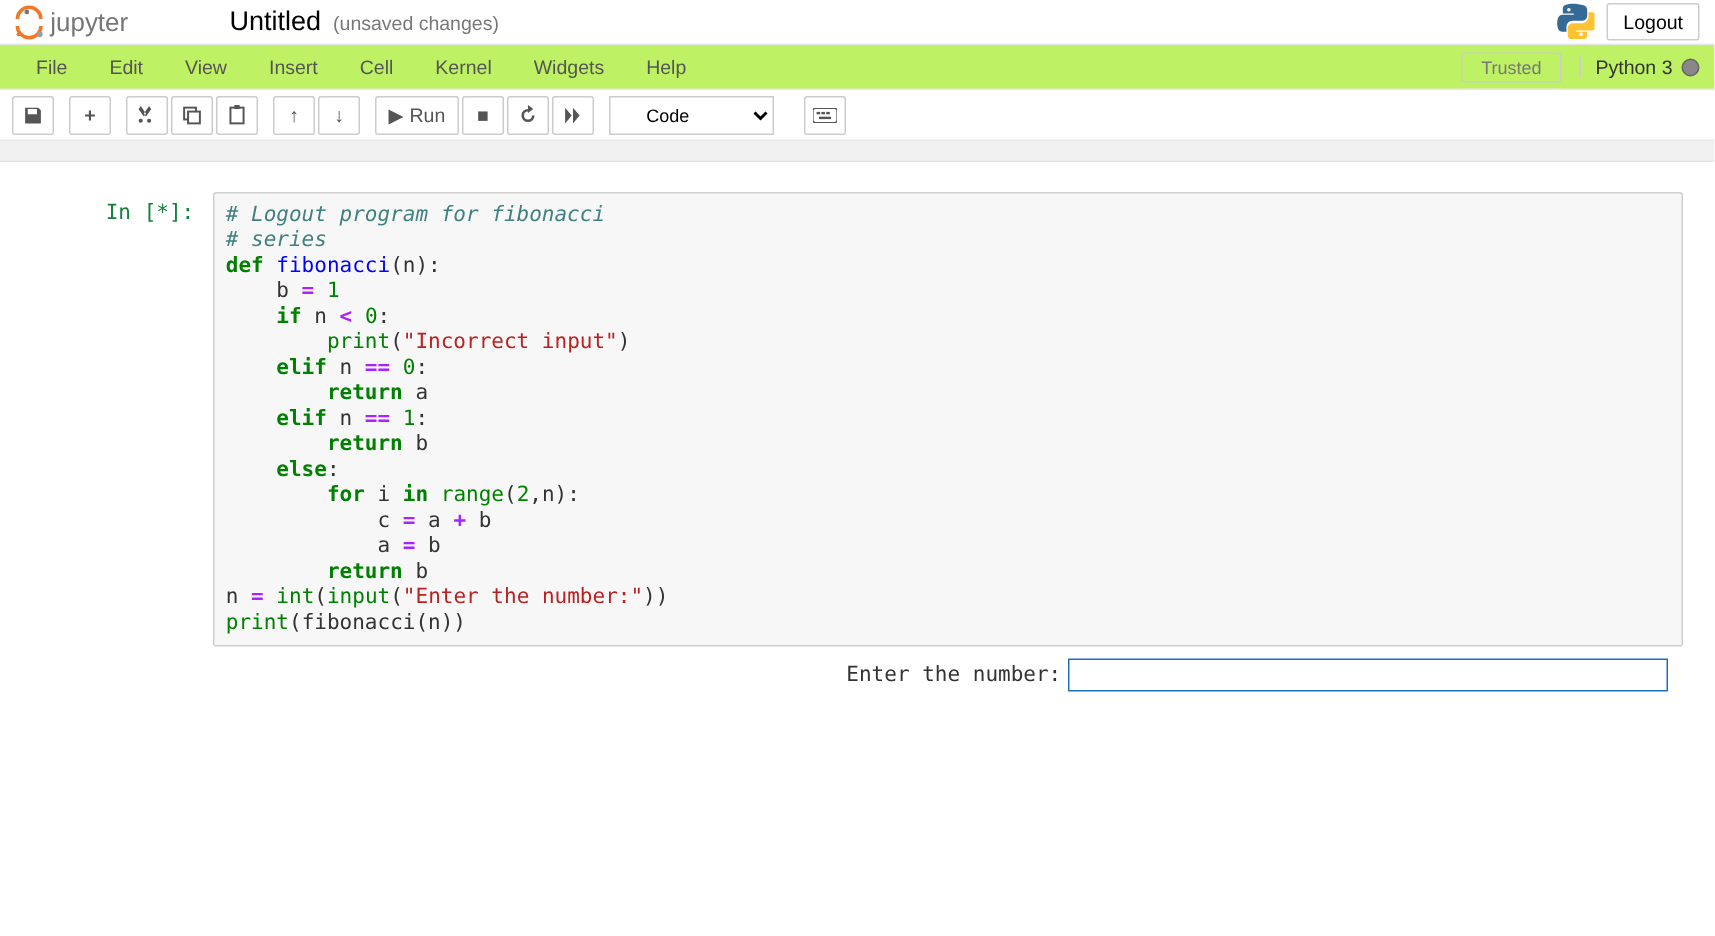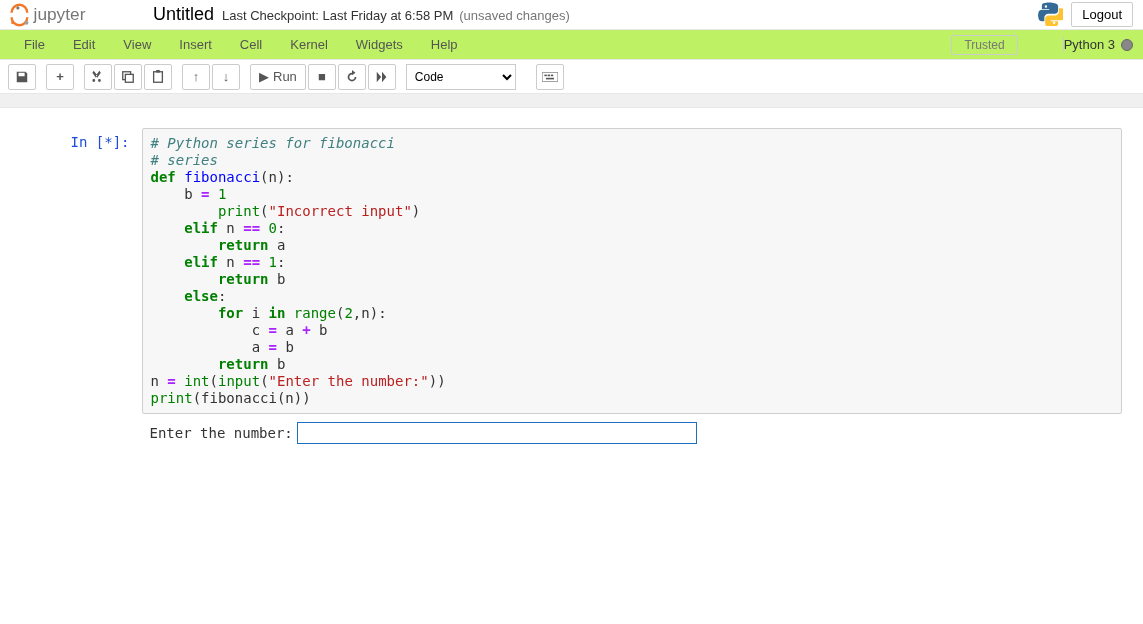--- a/index.html
+++ b/index.html
@@ -59,22 +59,21 @@
     font-size: 12px;
     color: #777;
     margin-right: 12px;
   }
   .kernel-name {
     font-size: 13px;
     color: #333;
     display: flex;
     align-items: center;
     border-left: 1px solid #ccc;
-    padding-left: 0;
-    margin-left: 33px;
+    padding-left: 10px;
   }
   .kernel-dot {
     width: 12px; height: 12px;
     border: 1px solid #666;
     border-radius: 50%;
     background: #888;
     margin-left: 6px;
   }
   .toolbar {
     display: flex;
@@ -93,21 +92,21 @@
     cursor: pointer;
     font-size: 13px;
     color: #555;
   }
   .tool-btn.wide { width: auto; padding: 0 8px; gap: 4px; }
   .tool-group { display: flex; gap: 2px; margin-right: 6px; }
   .cell-type {
     border: 1px solid #ccc;
     background: #fff;
     font-size: 12px;
-    padding: 3px 4px;
+    padding: 3px 20px;
     width: 110px;
     height: 26px;
   }
   .spacer-bg {
     height: 14px;
     background: #f0f0f0;
     border-bottom: 1px solid #e7e7e7;
   }
   .notebook-area {
     padding: 20px 12px 20px 12px;
@@ -121,21 +120,21 @@
   .prompt-col {
     width: 120px;
     text-align: right;
     padding-right: 12px;
     padding-top: 6px;
     font-family: monospace;
     font-size: 14px;
     color: #303F9F;
     flex-shrink: 0;
   }
-  .prompt-col .in-label { color: #1d4ed8; }
+  .prompt-col .in-label { color: #15803d; }
   .cell-body { flex: 1; }
   .input-area {
     border: 1px solid #cfcfcf;
     background: #f7f7f7;
     padding: 6px 8px;
     font-family: "DejaVu Sans Mono", monospace;
     font-size: 14px;
     line-height: 17px;
     border-radius: 2px;
   }
@@ -147,20 +146,21 @@
   .cm-number { color: #008000; }
   .cm-op { color: #AA22FF; font-weight: bold; }
   .cm-string { color: #BA2121; }
   .output-area {
     padding: 8px 10px 4px 8px;
     font-family: monospace;
     font-size: 14px;
     display: flex;
     align-items: center;
     gap: 4px;
+    justify-content: flex-end;
   }
   .stdin-input {
     border: 1px solid #1e6fbf;
     background: #fff;
     width: 400px;
     height: 22px;
     font-family: monospace;
     font-size: 14px;
     padding: 2px 4px;
   }
@@ -176,21 +176,20 @@
         <path d="M 2 12 A 10 10 0 0 1 22 12" fill="none" stroke="#F37726" stroke-width="3"></path>
         <path d="M 2 18 A 10 10 0 0 0 22 18" fill="none" stroke="#F37726" stroke-width="3"></path>
         <circle cx="21" cy="25" r="2.5" fill="#9E9E9E"></circle>
         <circle cx="3" cy="25" r="1.6" fill="#F37726"></circle>
       </g>
       <text x="30" y="22" font-family="Helvetica" font-size="22" fill="#767677">jupyter</text>
     </svg>
   </div>
   <div class="title-area">
     <span class="nb-title">Untitled</span>
-    <span class="checkpoint">Last Checkpoint: Last Friday at 6:58 PM</span>
     <span class="unsaved">(unsaved changes)</span>
   </div>
   <div class="header-right">
     <span class="python-logo">
       <svg viewBox="0 0 32 32">
         <path d="M15 3c-3 0-5 .3-7 1-2 .8-2 2-2 4v3h9v1H6c-2 0-3.7 1.2-4.2 3.5-.6 2.6-.6 4.2 0 7C2.3 25 3.7 26 6 26h3v-4c0-2.6 2.2-5 5-5h8c2.3 0 4-1.9 4-4V8c0-2.2-1.8-3.6-4-4-2.8-.5-4-1-7-1zM11 6.5a1.5 1.5 0 1 1 0 3 1.5 1.5 0 0 1 0-3z" fill="#366A96"></path>
         <path d="M27 10v4c0 2.7-2.3 5-5 5h-8c-2.3 0-4 2-4 4v6c0 2.2 1.9 3.5 4 4 2.6.7 5 .8 8 0 2-.5 4-1.6 4-4v-3h-9v-1h13c2.3 0 3.2-1.6 4-4 .8-2.5.8-4.8 0-7-.6-1.6-1.7-4-4-4h-3zM21 26.5a1.5 1.5 0 1 1 0 3 1.5 1.5 0 0 1 0-3z" fill="#FFC331"></path>
       </svg>
     </span>
     <button class="btn">Logout</button>
@@ -287,27 +286,28 @@
 
 <div class="spacer-bg"></div>
 
 <div class="notebook-area">
   <div class="cell">
     <div class="prompt-col">
       <span class="in-label">In [*]:</span>
     </div>
     <div class="cell-body">
       <div class="input-area">
-<div class="code-line"><span class="cm-comment"># Python series for fibonacci</span></div>
+<div class="code-line"><span class="cm-comment"># Logout program for fibonacci</span></div>
 <div class="code-line"><span class="cm-comment"># series</span></div>
 <div class="code-line"></div>
 <div class="code-line"></div>
 <div class="code-line"><span class="cm-keyword">def</span><span class="cm-def"> fibonacci</span><span>(n):</span></div>
 <div class="code-line"><span>    b </span><span class="cm-op">=</span><span> </span><span class="cm-number">1</span></div>
 <div class="code-line"></div>
+<div class="code-line"><span class="cm-keyword">    if</span><span> n </span><span class="cm-op">&lt;</span><span> </span><span class="cm-number">0</span><span>:</span></div>
 <div class="code-line"><span>        </span><span class="cm-builtin">print</span><span>(</span><span class="cm-string">"Incorrect input"</span><span>)</span></div>
 <div class="code-line"><span class="cm-keyword">    elif</span><span> n </span><span class="cm-op">==</span><span> </span><span class="cm-number">0</span><span>:</span></div>
 <div class="code-line"><span>        </span><span class="cm-keyword">return</span><span> a</span></div>
 <div class="code-line"><span class="cm-keyword">    elif</span><span> n </span><span class="cm-op">==</span><span> </span><span class="cm-number">1</span><span>:</span></div>
 <div class="code-line"><span>        </span><span class="cm-keyword">return</span><span> b</span></div>
 <div class="code-line"><span class="cm-keyword">    else</span><span>:</span></div>
 <div class="code-line"><span>        </span><span class="cm-keyword">for</span><span> i </span><span class="cm-keyword">in</span><span> </span><span class="cm-builtin">range</span><span>(</span><span class="cm-number">2</span><span>,n):</span></div>
 <div class="code-line"><span>            c </span><span class="cm-op">=</span><span> a </span><span class="cm-op">+</span><span> b</span></div>
 <div class="code-line"><span>            a </span><span class="cm-op">=</span><span> b</span></div>
 <div class="code-line"><span>        </span><span class="cm-keyword">return</span><span> b</span></div>

